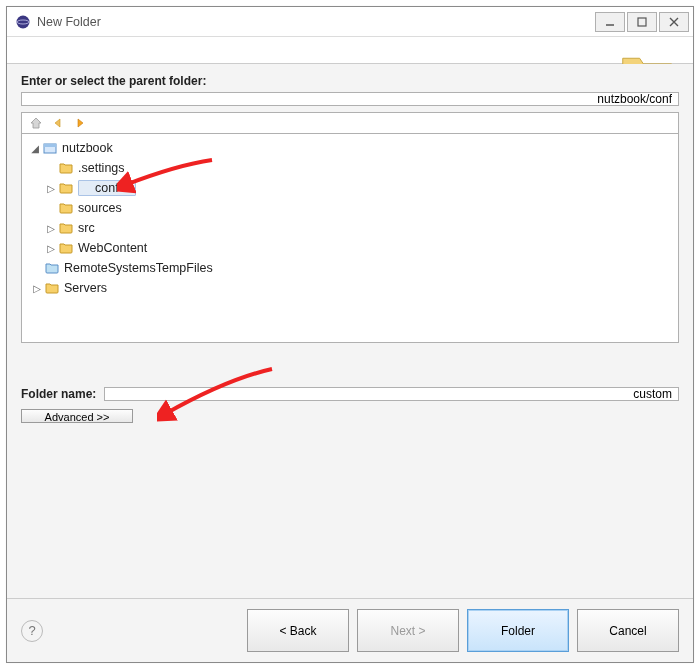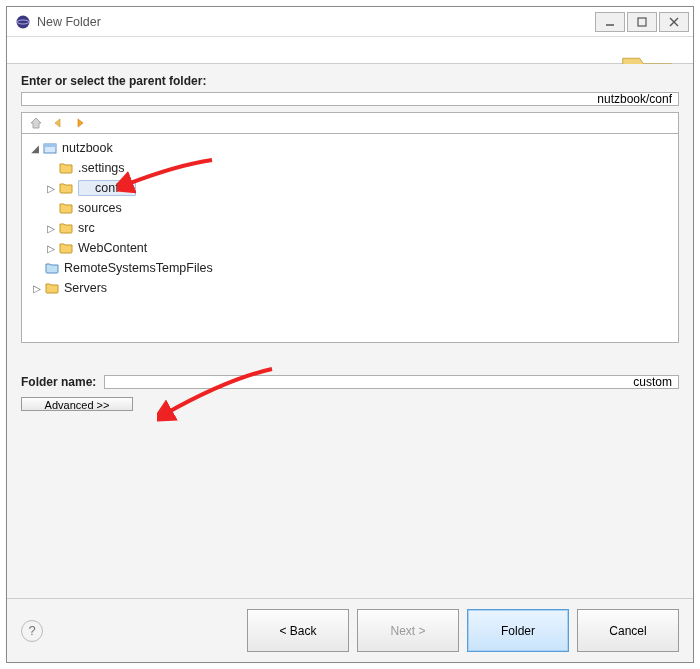--- a/index.html
+++ b/index.html
@@ -105,21 +105,21 @@
     white-space: nowrap;
   }
   .tree .tw {
     width: 14px; text-align: center;
     color: #666; font-size: 10px; user-select:none;
   }
   .tree .ic { width: 16px; height: 16px; margin-right: 4px; display:inline-flex; align-items:center; justify-content:center;}
   .tree .selected { background: #e3ecf7; border:1px solid #aac3e6; padding: 0 16px; border-radius:1px;}
   .folder-row {
     display: flex; align-items: center;
-    margin-top: 32px;
+    margin-top: 44px;
   }
   .folder-row .label { margin: 0 8px 0 0; }
   .folder-row input { flex: 1; }
   .adv-btn {
     margin-top: 8px;
     width: 112px; height: 14px;
     border: 1px solid #9a9a9a;
     background: linear-gradient(#fdfdfd,#e8e8e8);
     font-size: 11px;
   }

